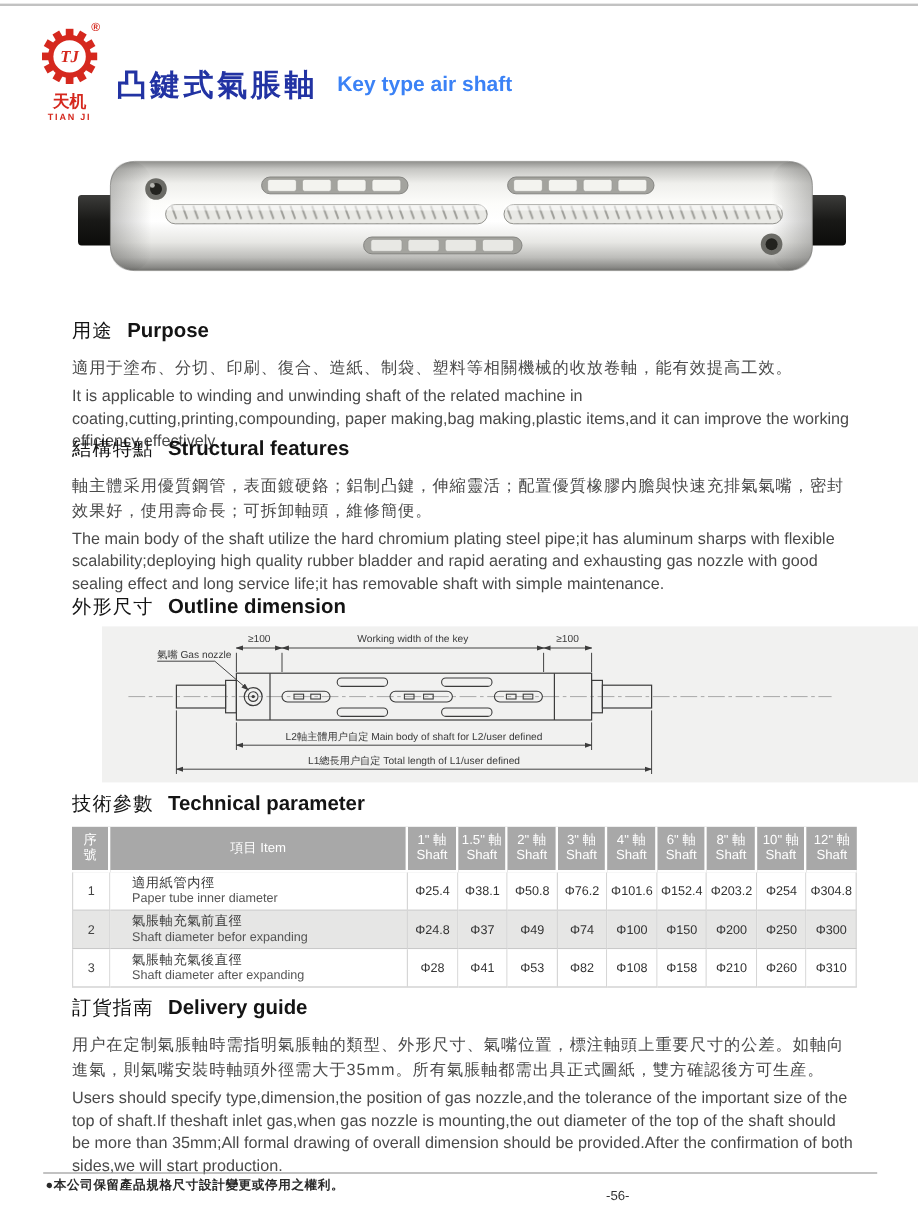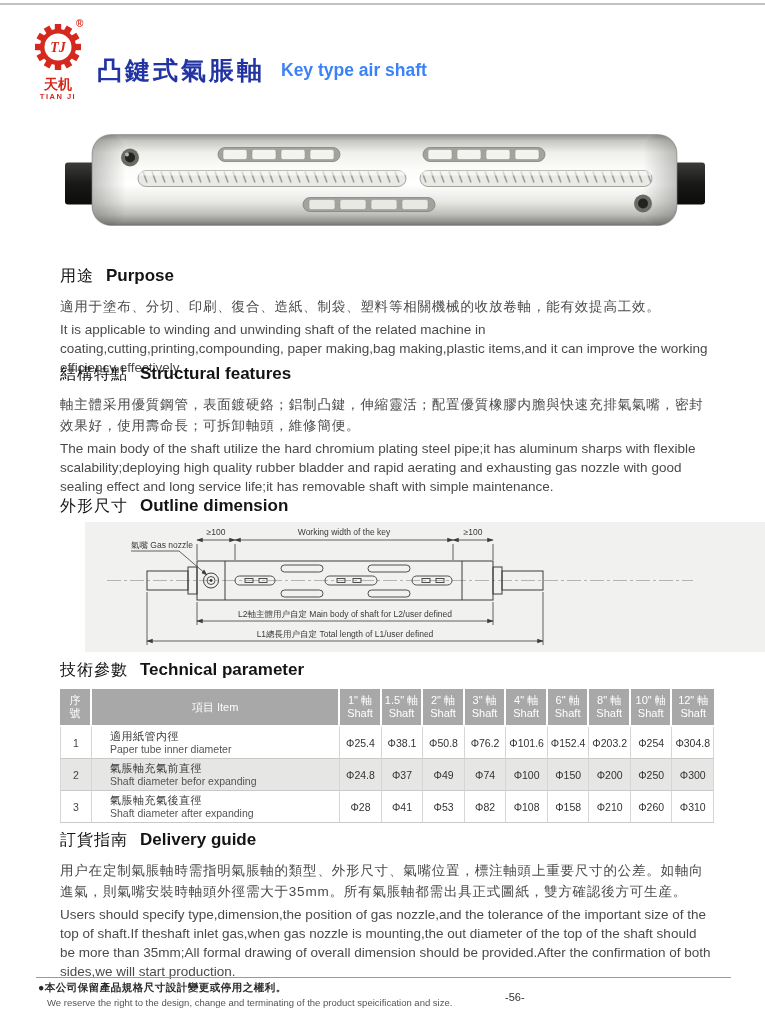--- a/index.html
+++ b/index.html
@@ -398,16 +398,15 @@
       <span class="h-zh">訂貨指南</span>
       <span class="h-en">Delivery guide</span>
     </div>
     <div class="p-zh">用户在定制氣脹軸時需指明氣脹軸的類型、外形尺寸、氣嘴位置，標注軸頭上重要尺寸的公差。如軸向進氣，則氣嘴安裝時軸頭外徑需大于35mm。所有氣脹軸都需出具正式圖紙，雙方確認後方可生産。</div>
     <div class="p-en">Users should specify type,dimension,the position of gas nozzle,and the tolerance of the important size of the top of shaft.If theshaft inlet gas,when gas nozzle is mounting,the out diameter of the top of the shaft should be more than 35mm;All formal drawing of overall dimension should be provided.After the confirmation of both sides,we will start production.</div>
   </div>
 
   <div class="foot-rule"></div>
   <div class="footer-note">
     <div class="fn-zh"><span>●</span><span>本公司保留產品規格尺寸設計變更或停用之權利。</span></div>
-    <div class="fn-en">We reserve the right to the design, change and terminating of the product speicification and size.</div>
   </div>
   <div class="page-num">-56-</div>
 </div>
 
 </body></html>

